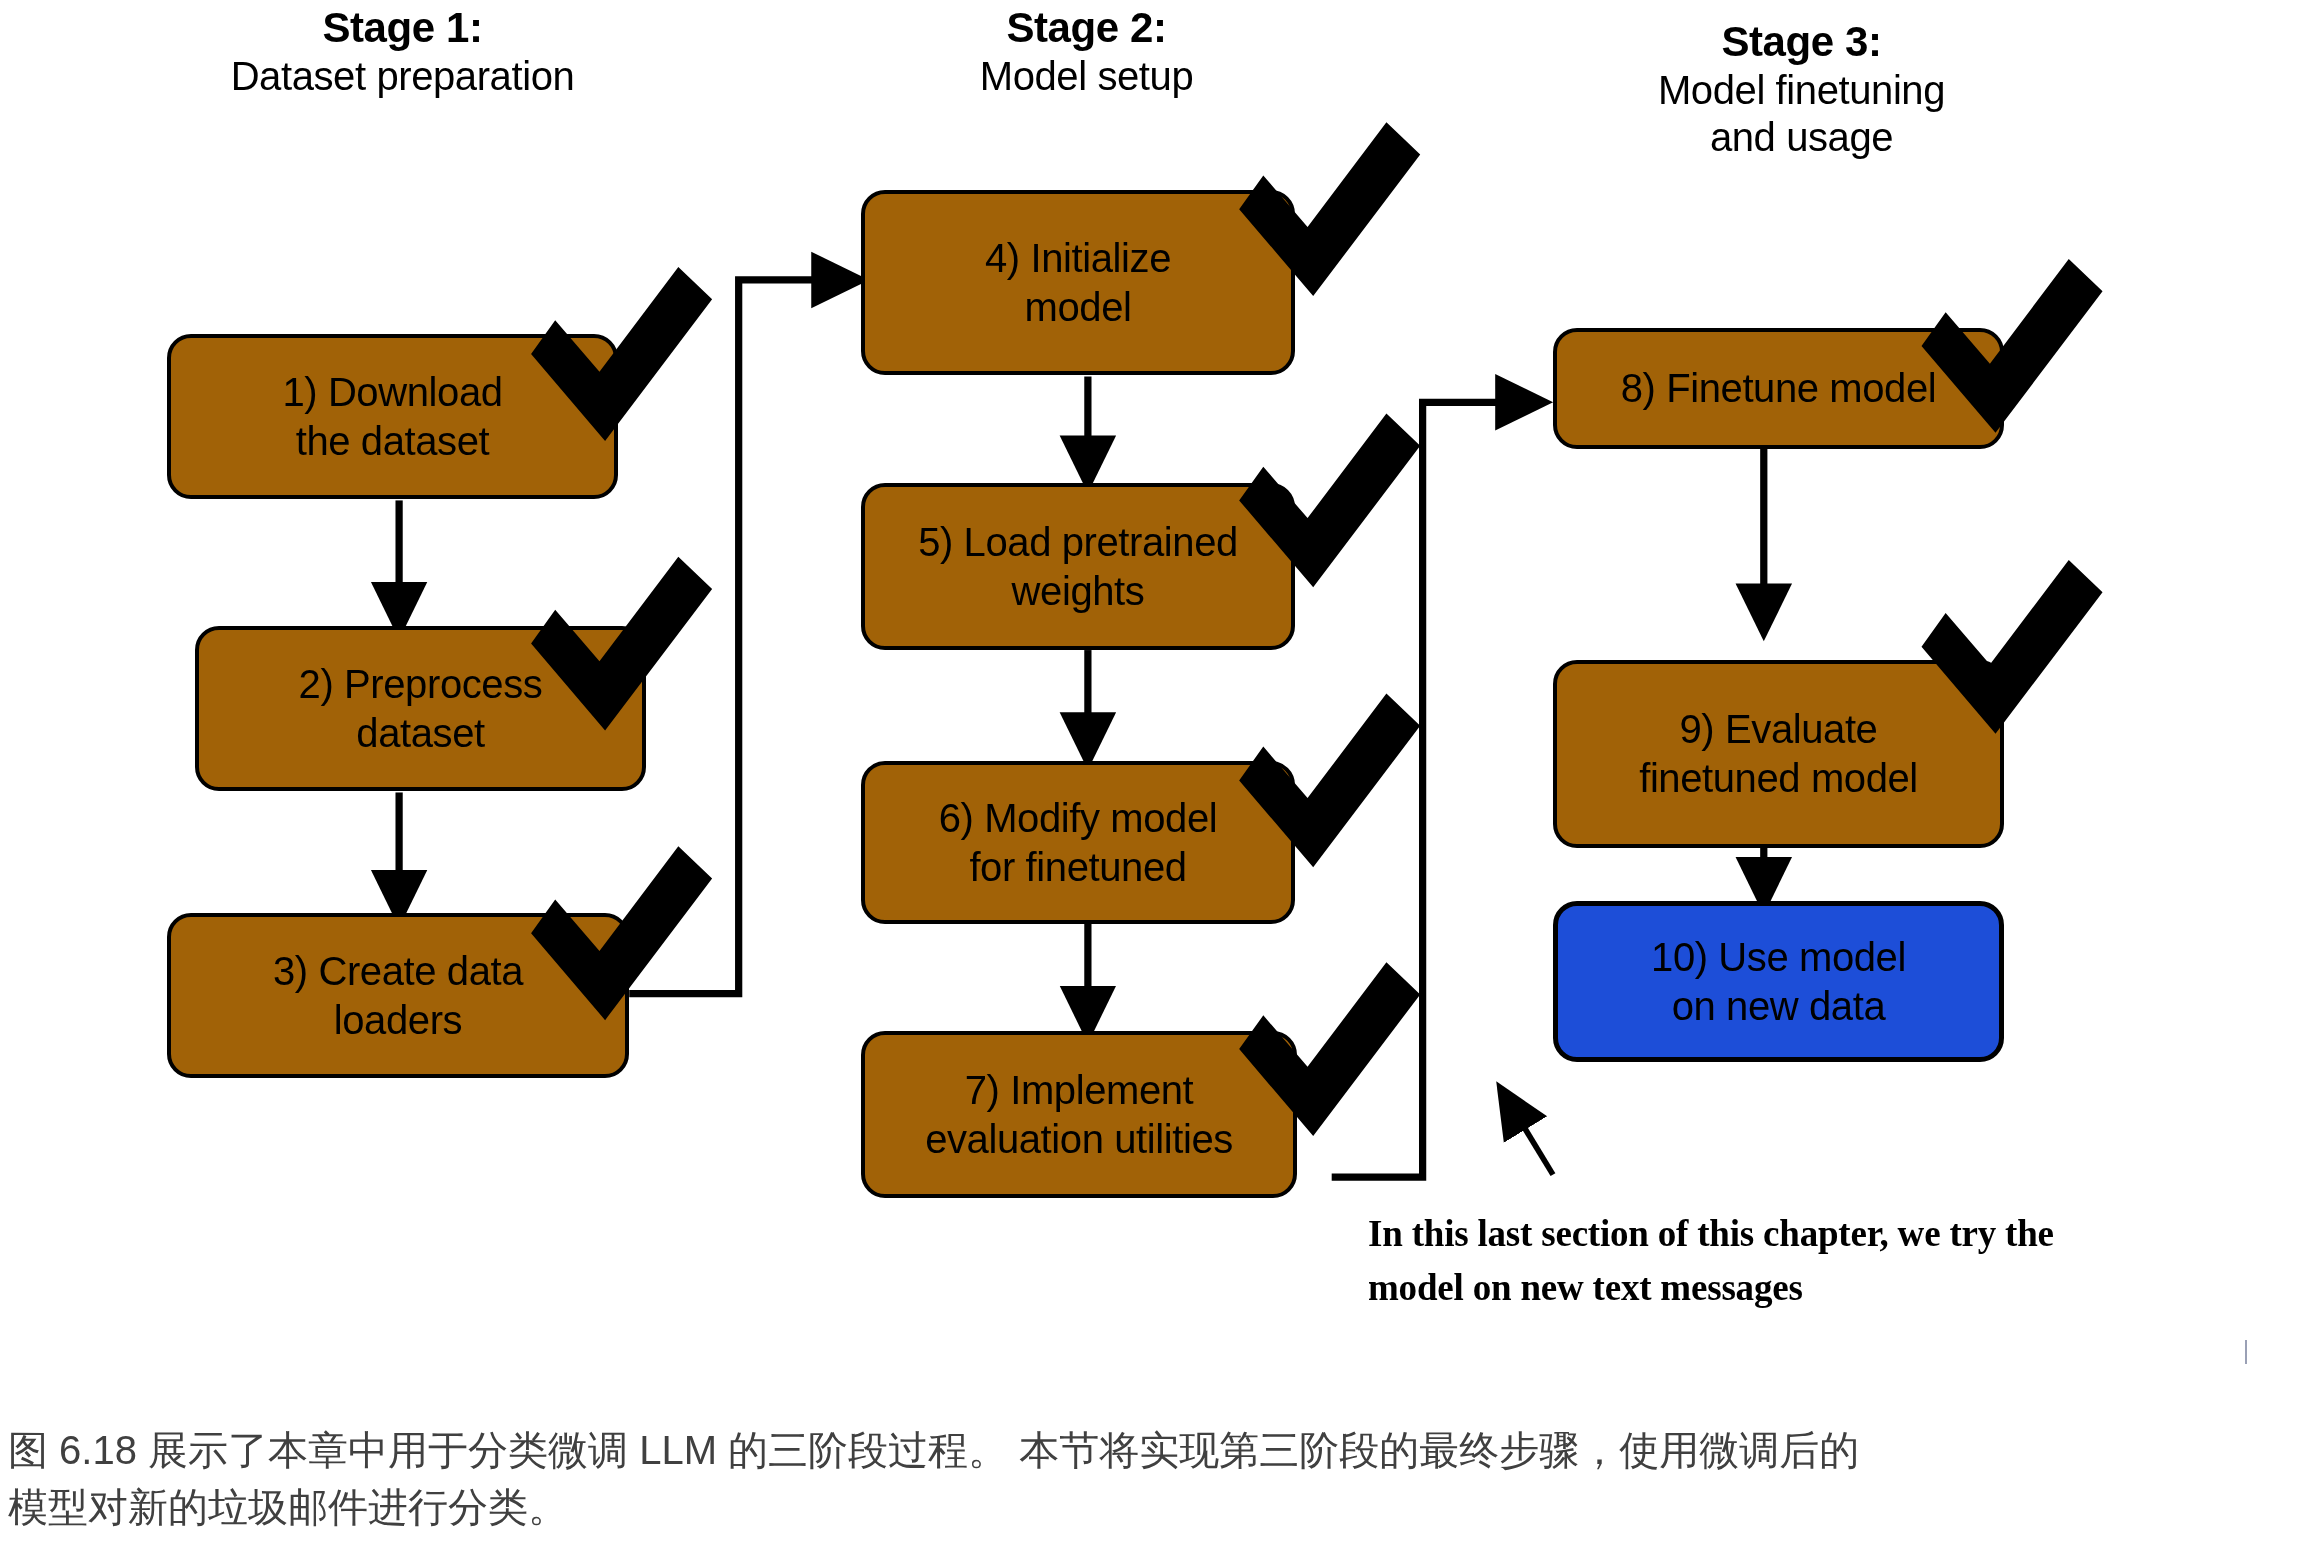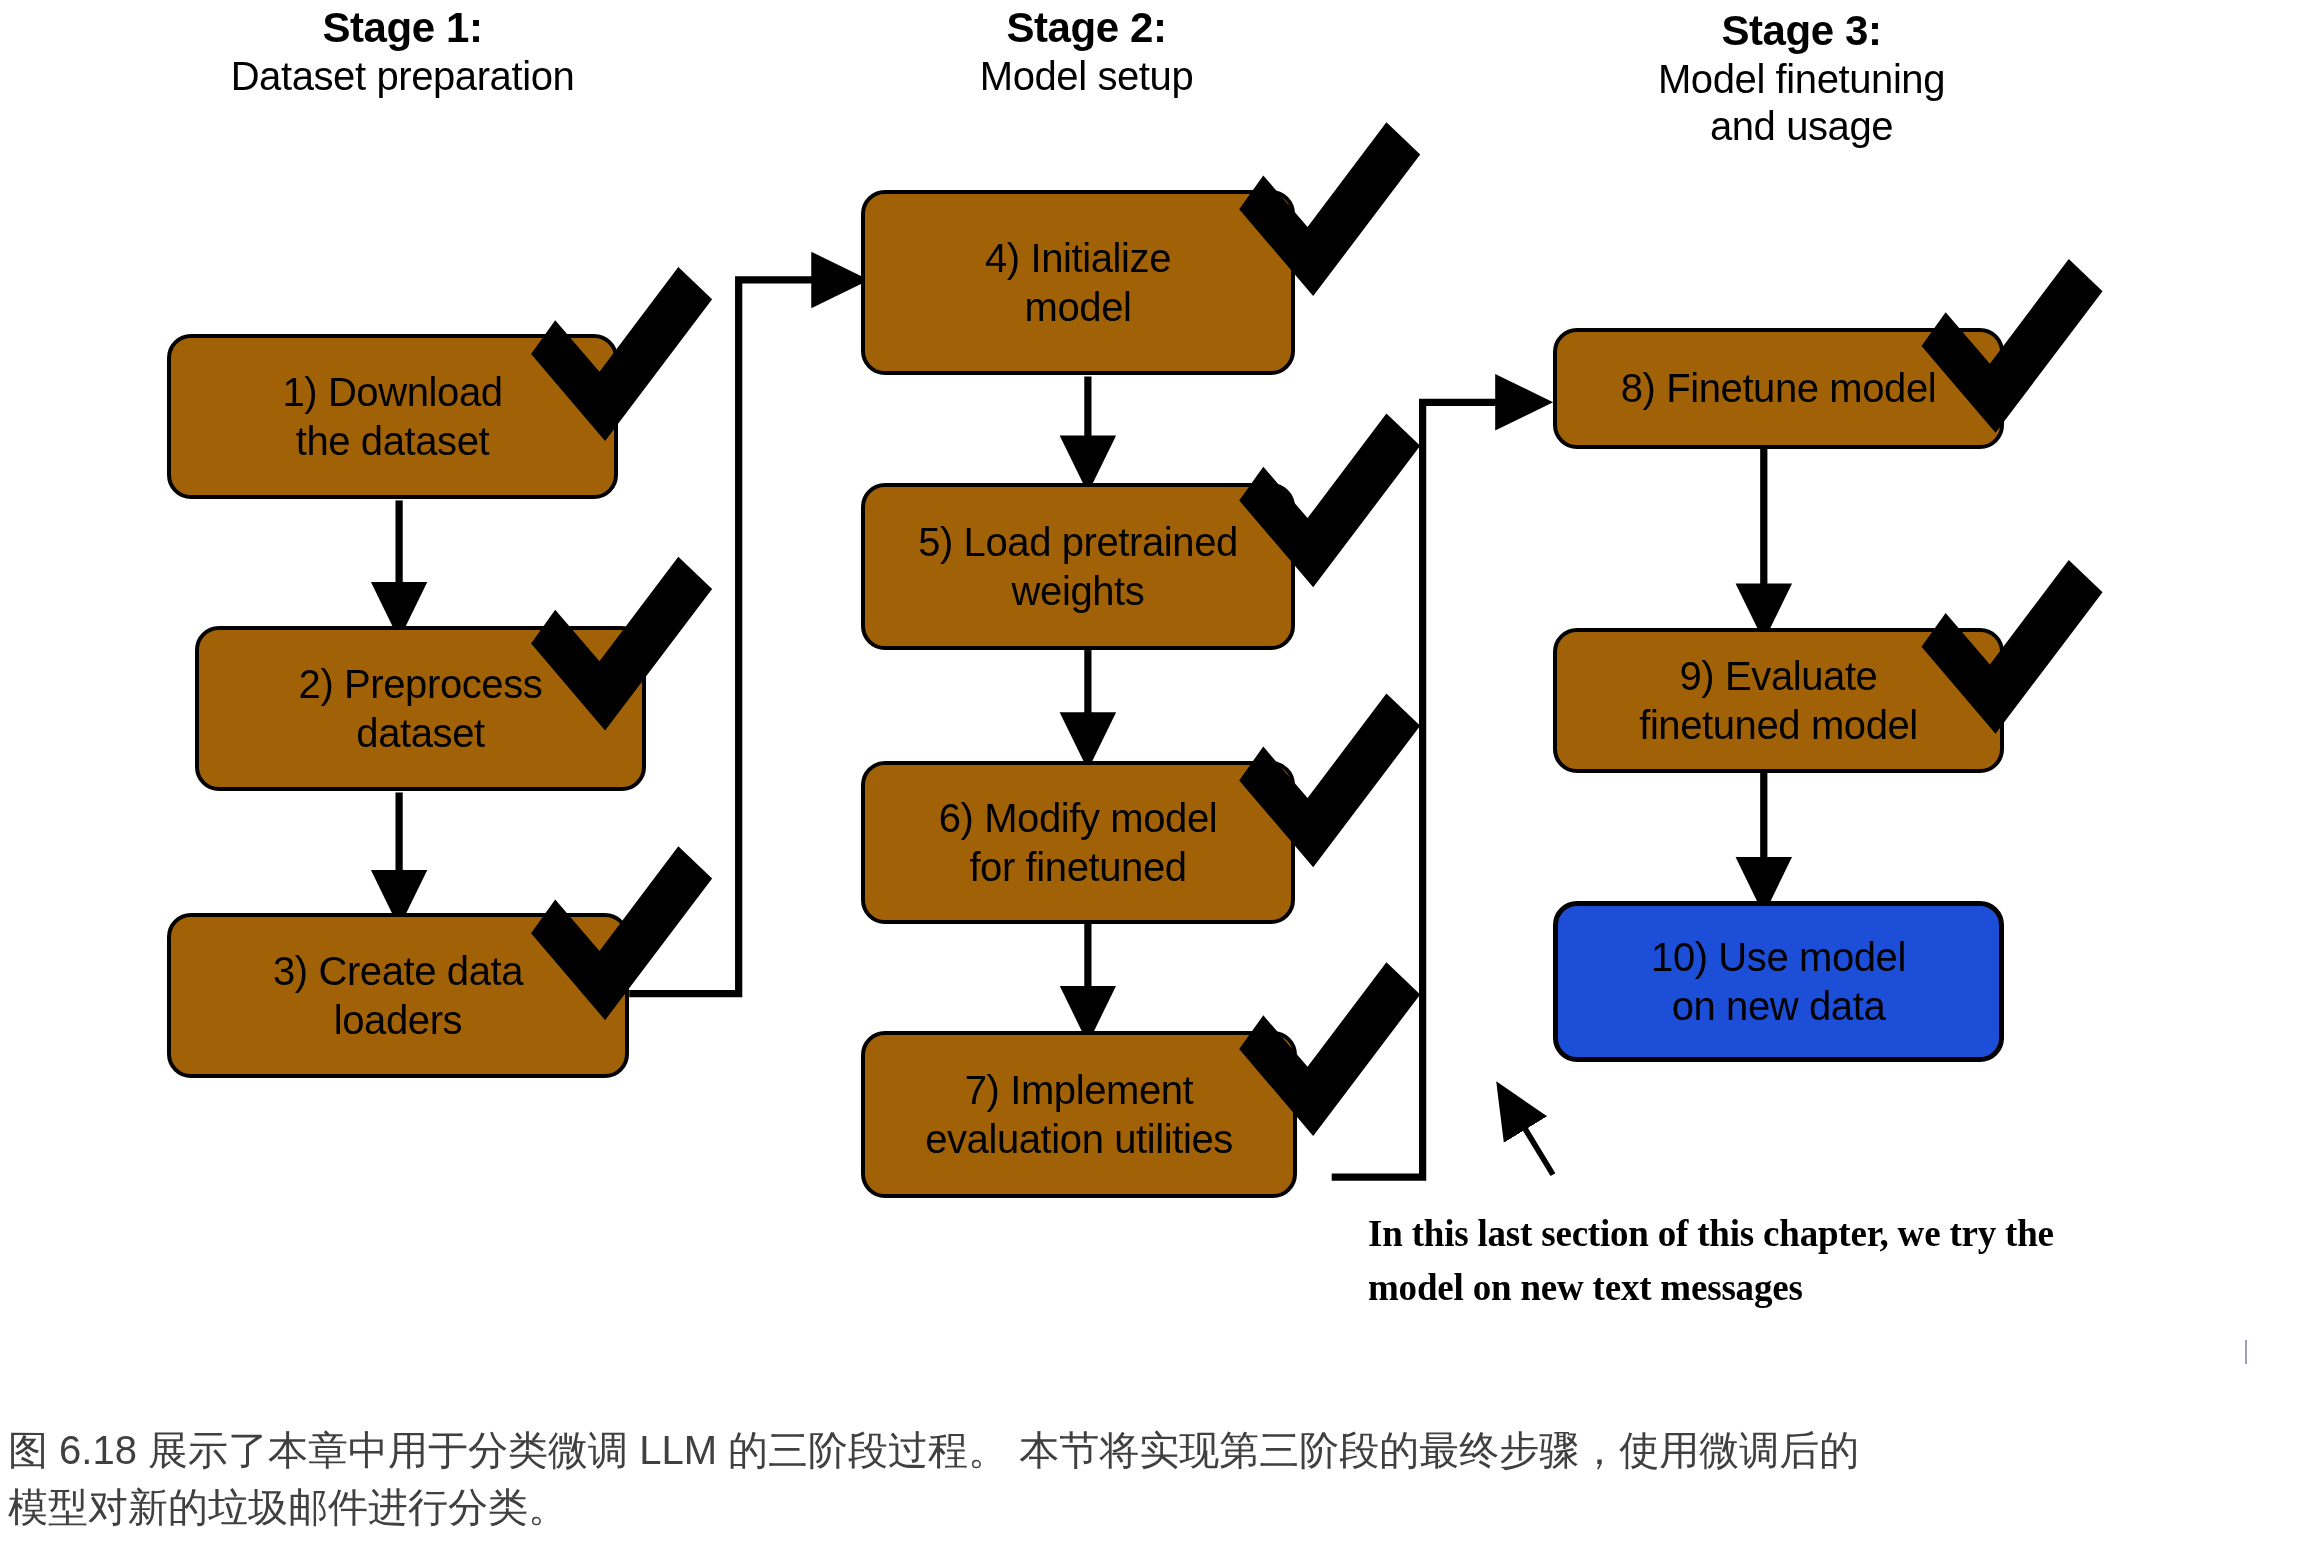--- a/index.html
+++ b/index.html
@@ -189,21 +189,21 @@
   <div class="stage-header" style="left:137px; top:3.2px; width:531px;">
     <span class="stage-title">Stage 1:</span>
     <span class="stage-sub">Dataset preparation</span>
   </div>
 
   <div class="stage-header" style="left:837px; top:3.2px; width:499px;">
     <span class="stage-title">Stage 2:</span>
     <span class="stage-sub">Model setup</span>
   </div>
 
-  <div class="stage-header" style="left:1512px; top:6px; width:579px;">
+  <div class="stage-header" style="left:1512px; top:17px; width:579px;">
     <span class="stage-title">Stage 3:</span>
     <span class="stage-sub">Model finetuning</span>
     <span class="stage-sub">and usage</span>
   </div>
 
   <div class="node" style="left:167px; top:334px; width:451px; height:165px;">
     <span>
       <span class="node-text">1) Download</span>
       <span class="node-text">the dataset</span>
     </span>
@@ -250,21 +250,21 @@
       <span class="node-text">evaluation utilities</span>
     </span>
   </div>
 
   <div class="node" style="left:1553px; top:328px; width:451px; height:121px;">
     <span>
       <span class="node-text">8) Finetune model</span>
     </span>
   </div>
 
-  <div class="node" style="left:1553px; top:628px; width:451px; height:145px;">
+  <div class="node" style="left:1553px; top:660px; width:451px; height:188px;">
     <span>
       <span class="node-text">9) Evaluate</span>
       <span class="node-text">finetuned model</span>
     </span>
   </div>
 
   <div class="node highlight" style="left:1553px; top:901px; width:451px; height:161px;">
     <span>
       <span class="node-text">10) Use model</span>
       <span class="node-text">on new data</span>

